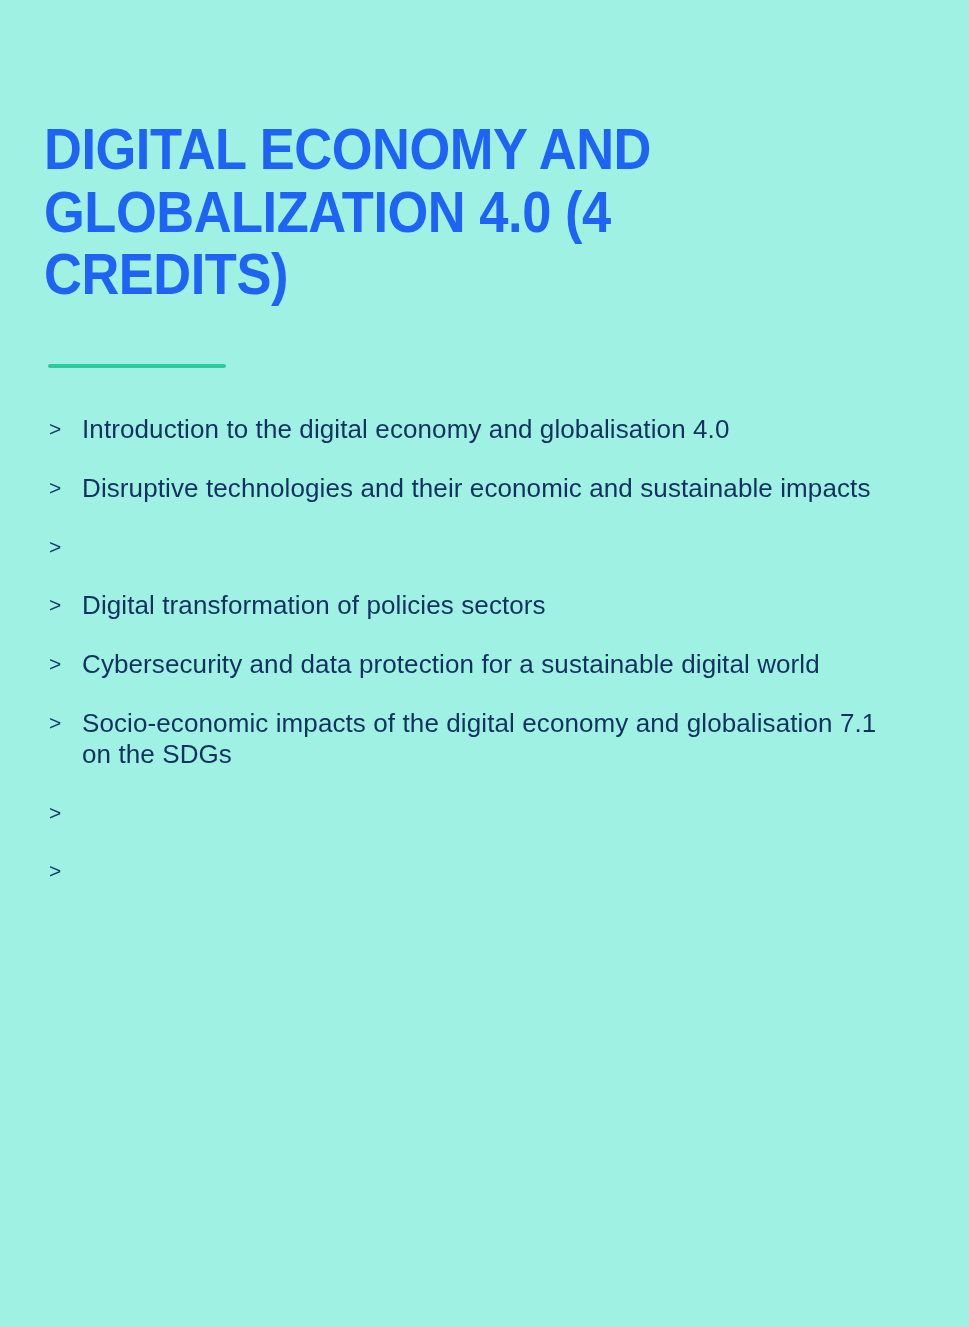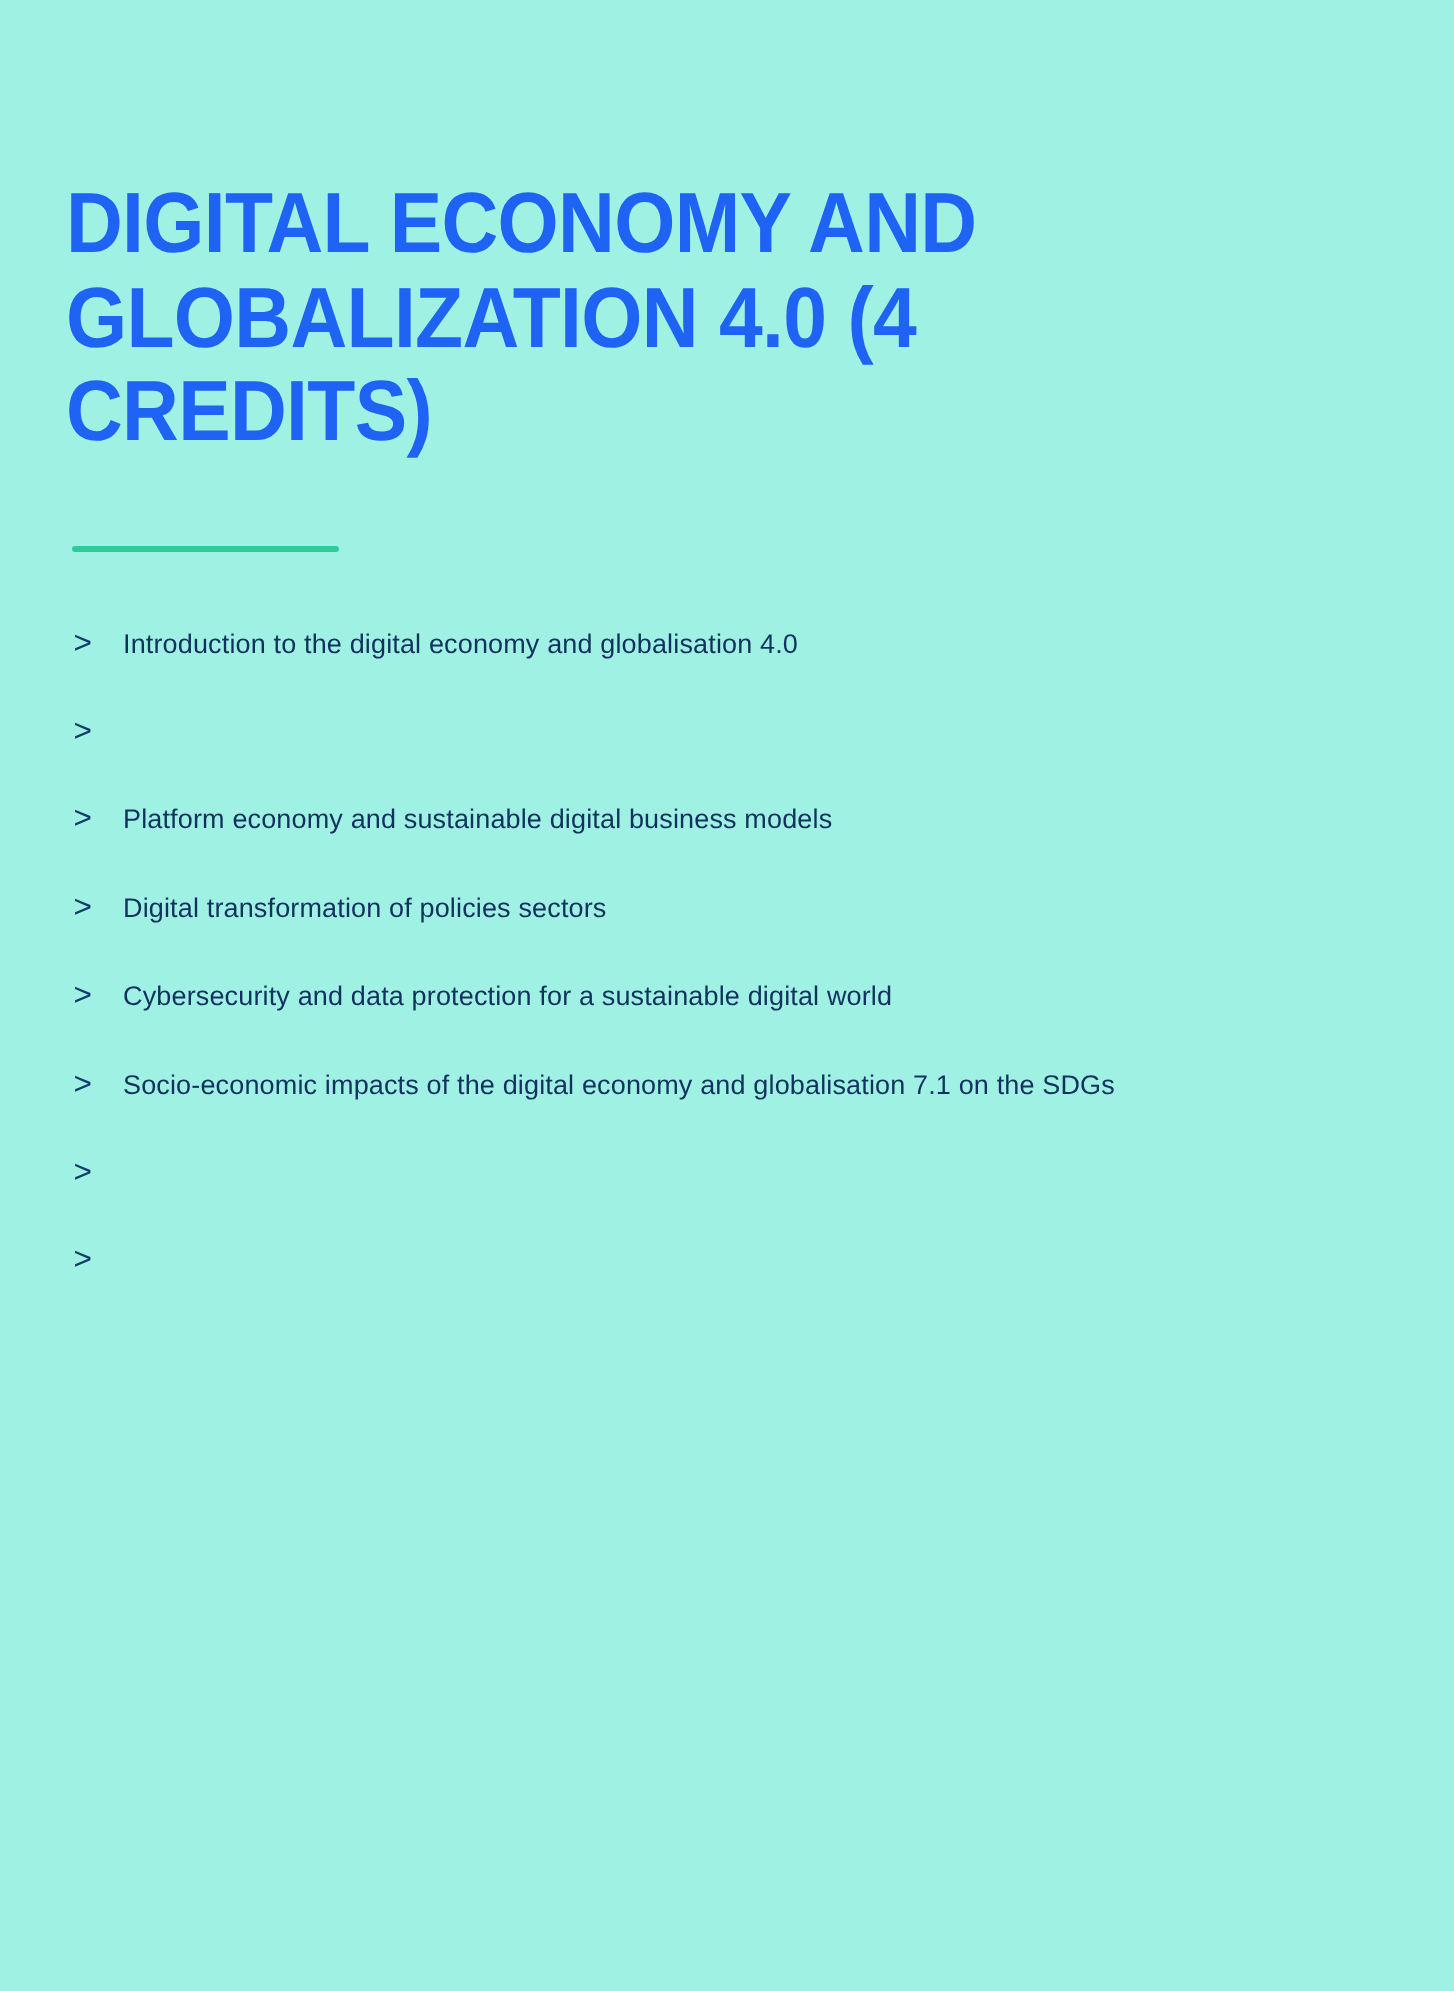--- a/index.html
+++ b/index.html
@@ -57,44 +57,44 @@
     font-size: 21px;
     line-height: 30px;
     width: 36px;
     flex: 0 0 36px;
     padding-left: 3px;
     box-sizing: border-box;
     font-weight: 400;
   }
   .item-text {
     color: #12315e;
-    font-size: 18px;
+    font-size: 26px;
     line-height: 31px;
     font-weight: 400;
     max-width: 810px;
     letter-spacing: 0.1px;
   }
 </style>
 </head>
 <body>
 
 <div class="page">
   <h1 class="title">DIGITAL ECONOMY AND GLOBALIZATION 4.0 (4 CREDITS)</h1>
   <div class="rule"></div>
   <ul class="list">
     <li class="list-item">
       <span class="bullet">&gt;</span>
       <span class="item-text">Introduction to the digital economy and globalisation 4.0</span>
     </li>
     <li class="list-item">
       <span class="bullet">&gt;</span>
+      <span class="item-text">Disruptive technologies and their economic and sustainable impacts</span>
     </li>
     <li class="list-item">
       <span class="bullet">&gt;</span>
-      <span class="item-text">Platform economy and sustainable digital business models</span>
     </li>
     <li class="list-item">
       <span class="bullet">&gt;</span>
       <span class="item-text">Digital transformation of policies sectors</span>
     </li>
     <li class="list-item">
       <span class="bullet">&gt;</span>
       <span class="item-text">Cybersecurity and data protection for a sustainable digital world</span>
     </li>
     <li class="list-item">

